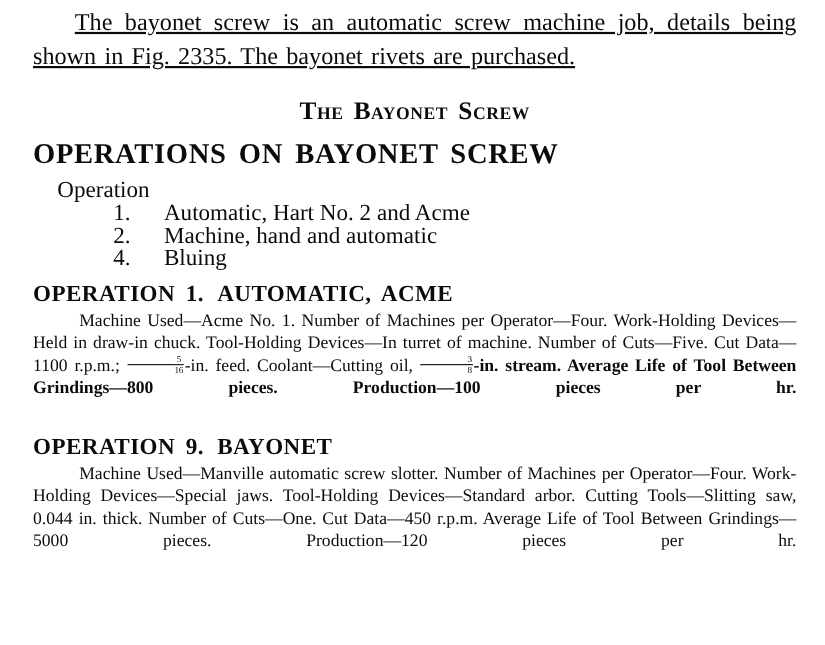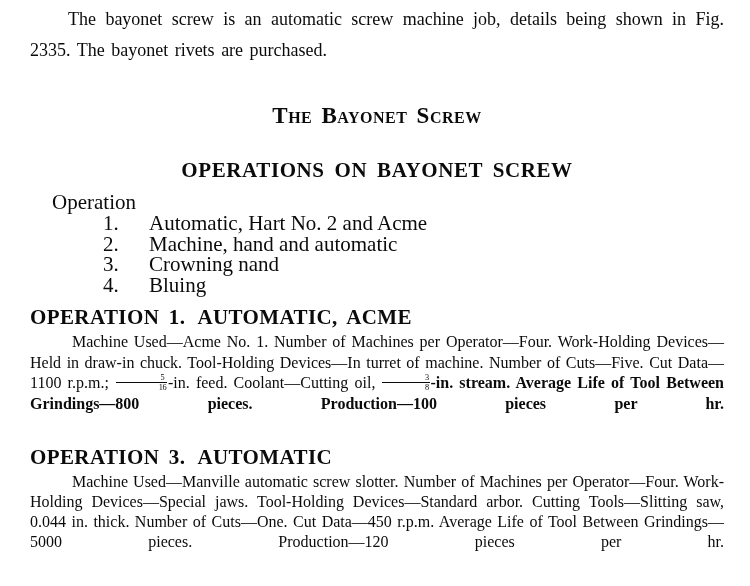--- a/index.html
+++ b/index.html
@@ -19,46 +19,47 @@
     width: 750px;
     height: 586px;
     box-sizing: border-box;
     padding: 0 26px 0 30px;
   }
 
   
   .intro {
     margin: 0;
     padding-top: 4px;
-    font-size: 18px;
+    font-size: 22px;
     line-height: 31px;
     text-align: justify;
     text-indent: 38px;
     word-spacing: 2px;
+    text-decoration: underline;
     -webkit-font-smoothing: none;
   }
 
   
   .main-title {
-    margin: 15px;
+    margin: 0;
     padding-top: 22px;
     text-align: center;
     font-size: 23px;
     line-height: 26px;
     letter-spacing: 0.5px;
     font-variant: small-caps;
     word-spacing: 3px;
   }
 
   
   .sub-title {
     margin: 0;
     padding-top: 14px;
-    text-align: center;
-    font-size: 21px;
+    text-align: left;
+    font-size: 26px;
     line-height: 24px;
     letter-spacing: 0.6px;
     word-spacing: 4px;
   }
 
   
   .op-list-label {
     margin: 0;
     padding-top: 9px;
     padding-left: 22px;
@@ -149,25 +150,24 @@
 
   <h1 class="main-title">The Bayonet Screw</h1>
 
   <h2 class="sub-title">OPERATIONS ON BAYONET SCREW</h2>
 
   <p class="op-list-label">Operation</p>
 
   <ol class="op-list">
     <li><span class="op-num">1.</span><span>Automatic, Hart No. 2 and Acme</span></li>
     <li><span class="op-num">2.</span><span>Machine, hand and automatic</span></li>
-    <li><span class="op-num">3.</span><span>Crowning nand</span></li>
     <li><span class="op-num">4.</span><span>Bluing</span></li>
   </ol>
 
   <h3 class="section-head"><span>OPERATION 1.</span><span class="gap"></span><span>AUTOMATIC, ACME</span></h3>
 
   <p class="body-block"><span>Machine Used—Acme No. 1.  Number of Machines per Operator—Four.  Work-Holding Devices—Held in draw-in chuck. Tool-Holding Devices—In turret of machine.  Number of Cuts—Five.  Cut Data—1100 r.p.m.; </span><span class="frac"><span class="num">5</span><span class="den">16</span></span><span>-in. feed.  Coolant—Cutting oil, </span><span class="frac"><span class="num">3</span><span class="den">8</span></span><span class="final">-in. stream.  Average Life of Tool Between Grindings—800 pieces.  Production—100 pieces per hr.</span></p>
 
-  <h3 class="section-head"><span>OPERATION 3.</span><span class="gap"></span><span>AUTOMATIC</span></h3>
+  <h3 class="section-head"><span>OPERATION 9.</span><span class="gap"></span><span>BAYONET</span></h3>
 
   <p class="body-block tight">Machine Used—Manville automatic screw slotter.  Number of Machines per Operator—Four.  Work-Holding Devices—Special jaws.  Tool-Holding Devices—Standard arbor.  Cutting Tools—Slitting saw, 0.044 in. thick.  Number of Cuts—One.  Cut Data—450 r.p.m.  Average Life of Tool Between Grindings—5000 pieces.  Production—120 pieces per hr.</p>
 
 </div>
 
 </body></html>

